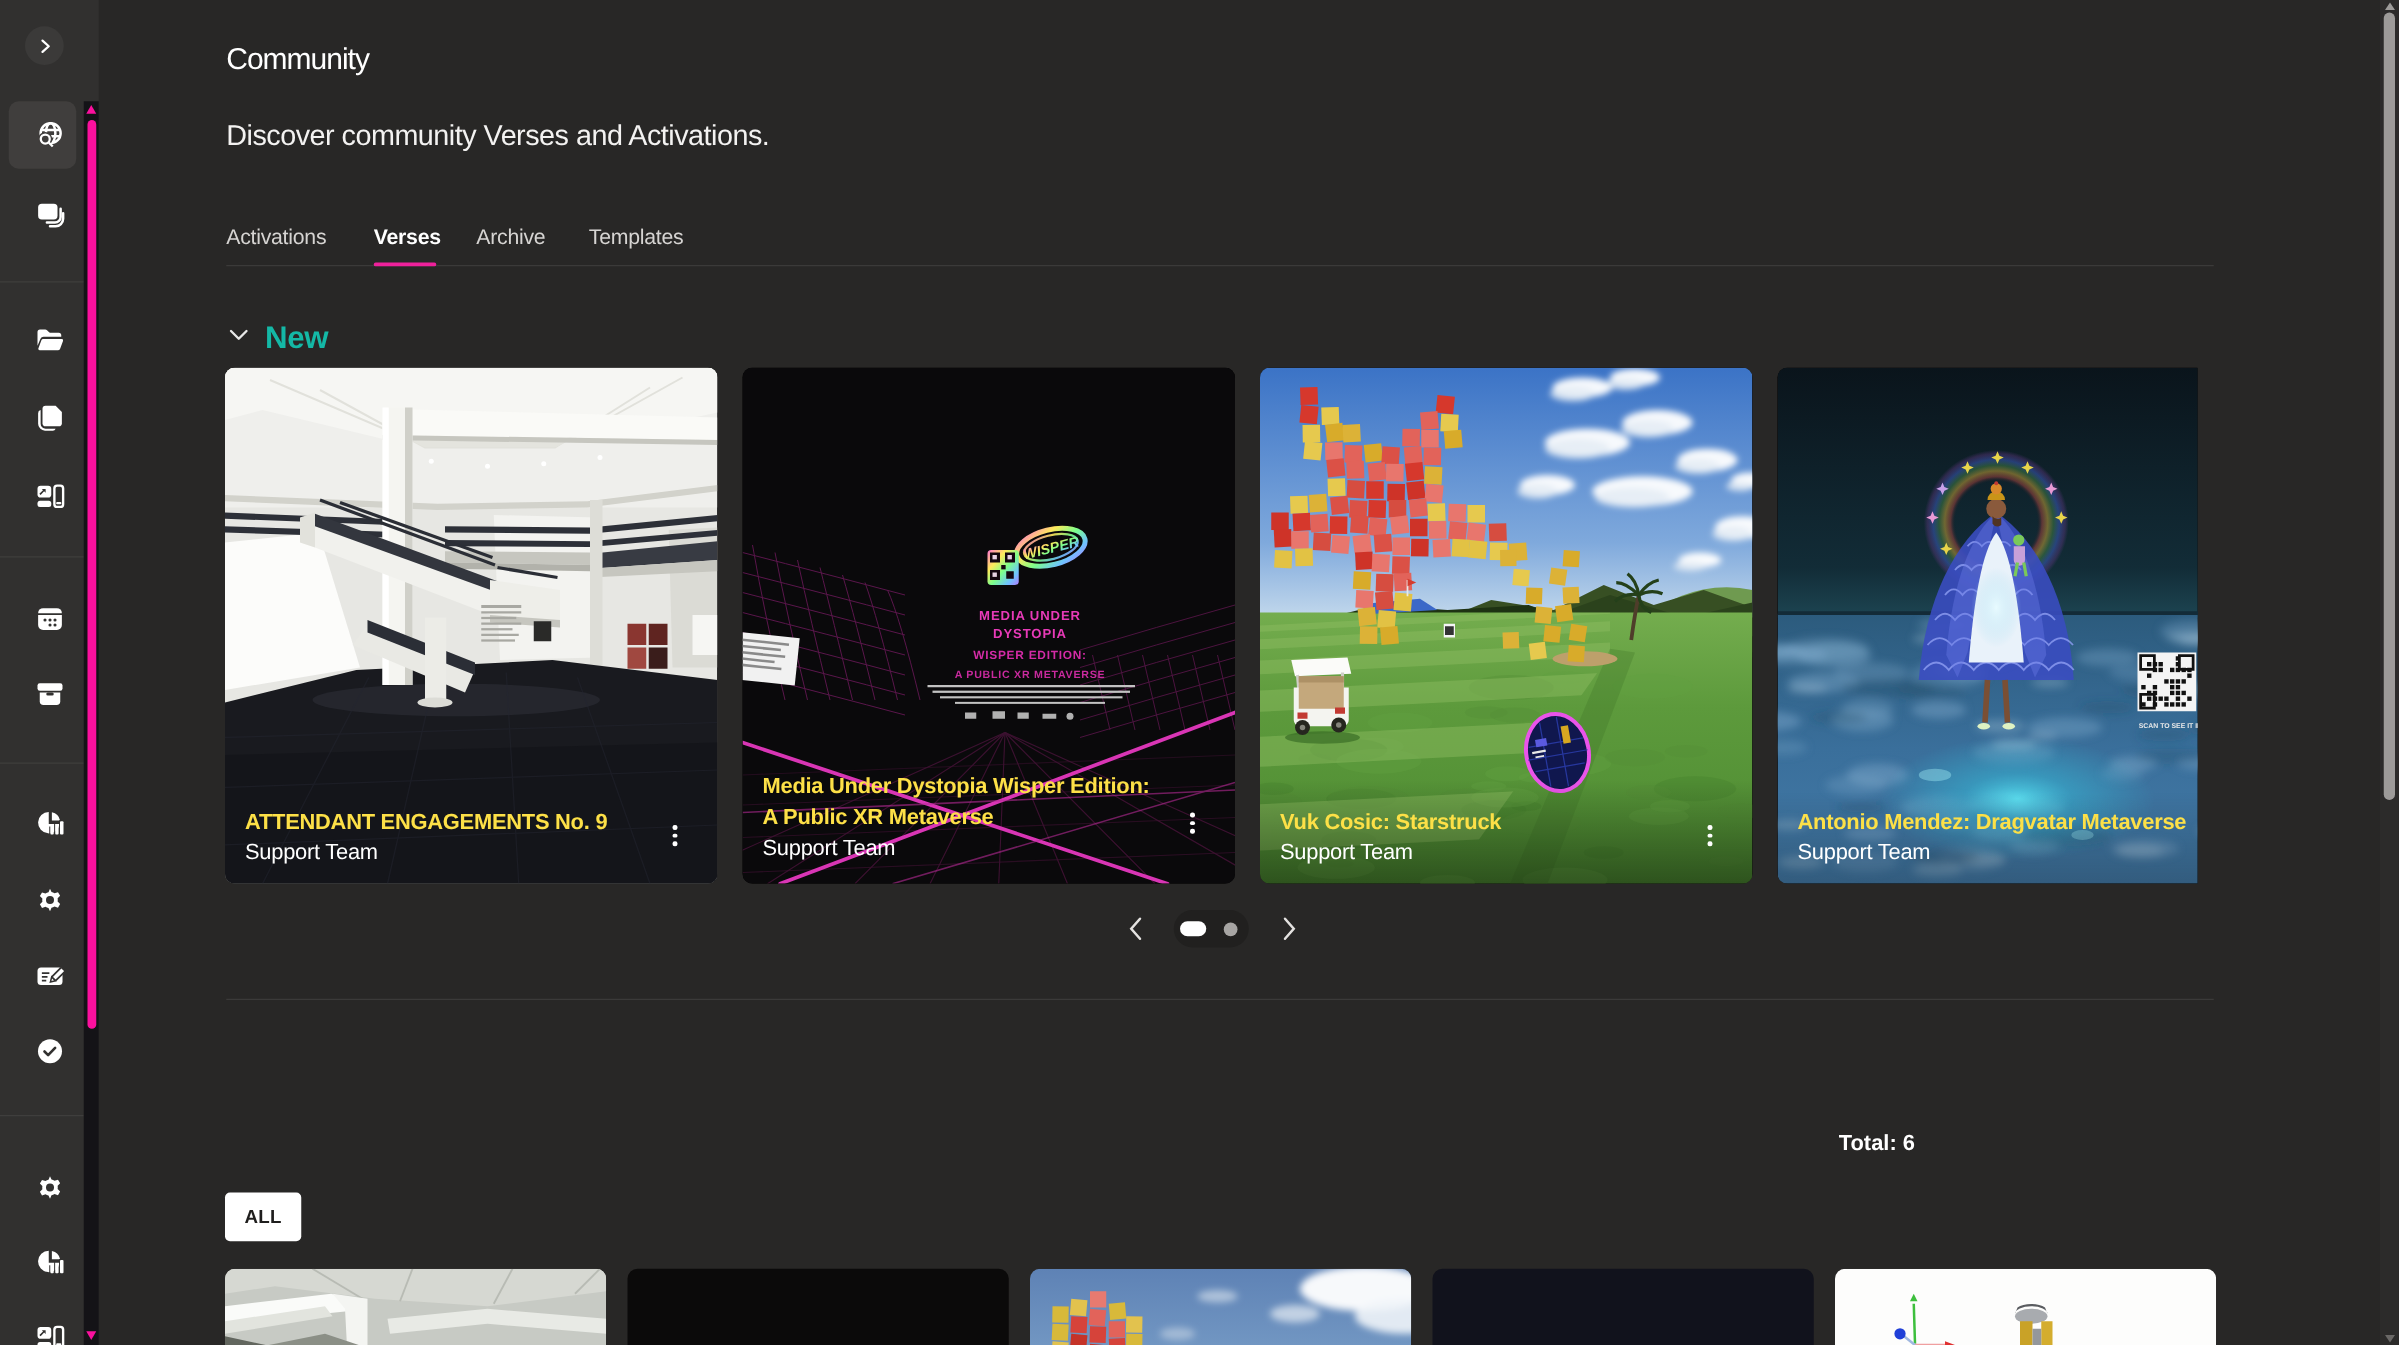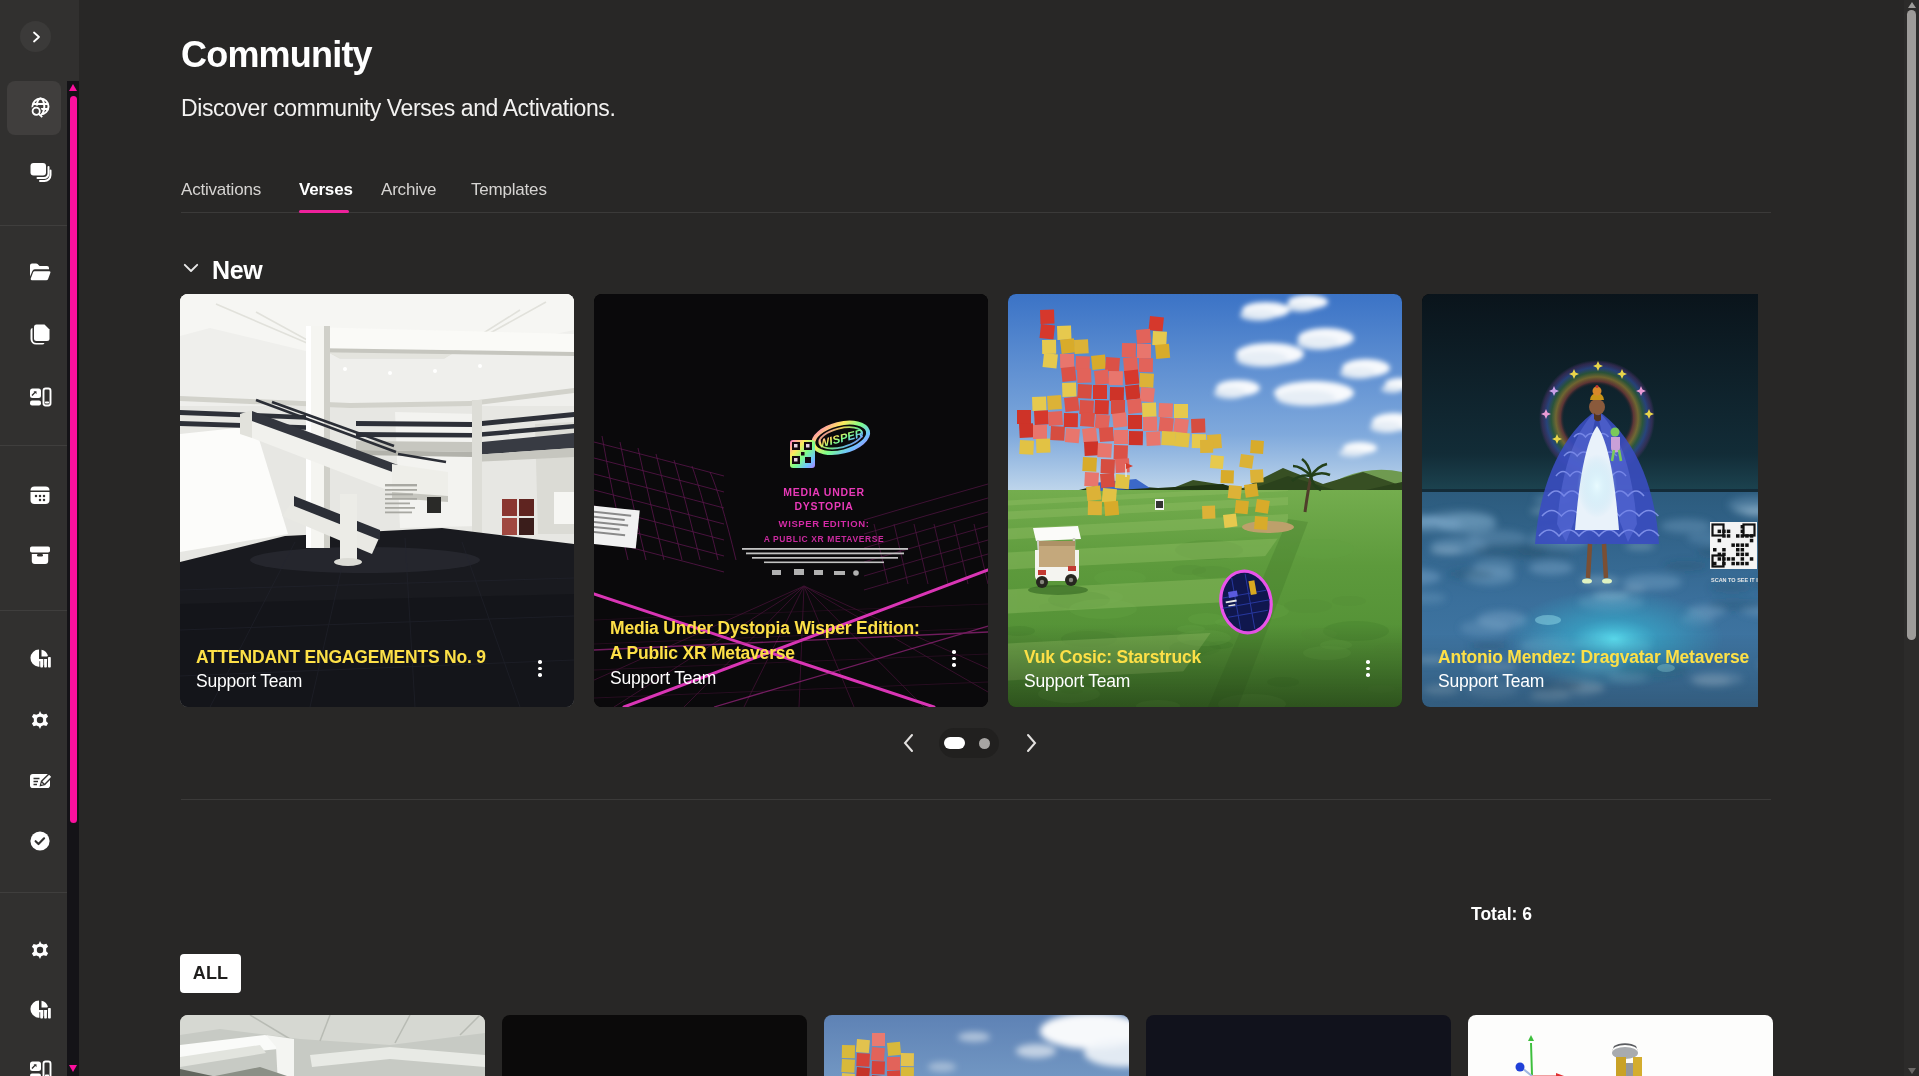--- a/index.html
+++ b/index.html
@@ -7,46 +7,46 @@
 #sidebar{position:absolute;left:0;top:0;width:79px;height:1076px;background:#31302f;}
 #sidebar .sep{position:absolute;left:0;width:67px;height:1px;background:#3f3e3d;}
 .icnbtn{position:absolute;left:28px;width:24px;height:24px;}
 #railtrack{position:absolute;left:67px;top:81px;width:12px;height:995px;background:#141317;}
 #railthumb{position:absolute;left:2.5px;top:15px;width:7px;height:727px;border-radius:4px;background:#fb109e;}
 .ptri{position:absolute;left:2px;width:0;height:0;border-left:4px solid transparent;border-right:4px solid transparent;}
 #circbtn{position:absolute;left:20px;top:21px;width:31px;height:31px;border-radius:50%;background:#3b3a39;}
 #hibox{position:absolute;left:7px;top:81px;width:54px;height:54px;border-radius:8px;background:#403e3d;}
 
 #main{position:absolute;left:79px;top:0;width:1825px;height:1076px;}
-h1{position:absolute;left:102px;top:34px;font-size:36px;letter-spacing:-0.8px;color:#fff;font-weight:bold;}
+h1{position:absolute;left:102px;top:34px;font-size:24px;letter-spacing:-0.8px;color:#fff;font-weight:normal;}
 #subt{position:absolute;left:102px;top:95px;font-size:23px;letter-spacing:-0.4px;color:#f3f2f1;}
 #tabs{position:absolute;left:102px;top:177px;width:1590px;height:36px;border-bottom:1px solid #3b3a39;}
 .tab{position:absolute;top:3px;font-size:17px;letter-spacing:-0.2px;color:#d6d4d2;}
 .tab.act{color:#fff;font-weight:bold;}
 #tabline{position:absolute;left:118px;top:33px;width:50px;height:3px;background:#ee219b;border-radius:2px;}
 #newrow{position:absolute;left:102px;top:252px;}
-#newtxt{position:absolute;left:31px;top:4px;font-size:25px;font-weight:bold;color:#ffffff;letter-spacing:-0.3px;}
+#newtxt{position:absolute;left:31px;top:4px;font-size:25px;font-weight:bold;color:#14b8a6;letter-spacing:-0.3px;}
 #carous{position:absolute;left:101px;top:294px;width:1578px;height:413px;overflow:hidden;}
 .card{position:absolute;top:0;width:394px;height:413px;border-radius:8px;overflow:hidden;background:#000;}
 .card svg{position:absolute;left:0;top:0;}
 .ctit{position:absolute;left:16px;color:#fde047;font-size:17.5px;font-weight:bold;letter-spacing:-0.2px;line-height:25px;}
 .csub{position:absolute;left:16px;color:#fff;font-size:17.5px;letter-spacing:-0.2px;}
 .kebab{position:absolute;left:355px;width:10px;}
 .kebab i{display:block;width:3.6px;height:3.6px;border-radius:50%;background:#fff;margin:0 auto 3.1px;}
 
 #ctr{position:absolute;left:0;top:727px;width:1825px;height:34px;}
 #pillbox{position:absolute;left:860px;top:1px;width:60px;height:30px;border-radius:15px;background:#21201f;}
 #pillact{position:absolute;left:5px;top:9px;width:21px;height:12px;border-radius:6px;background:#fff;}
 #pilldot{position:absolute;left:40px;top:9.5px;width:11px;height:11px;border-radius:50%;background:#a7a5a3;}
 #hr2{position:absolute;left:102px;top:799px;width:1590px;height:1px;background:#3b3a39;}
 #search{position:absolute;left:101px;top:840px;width:1591px;height:38px;border-radius:6px;background:#3d3c3b;}
 #search span{position:absolute;left:45px;top:9px;font-size:16px;color:#a8a6a4;}
 #total{position:absolute;left:1392px;top:904px;width:300px;text-align:left;font-size:17.5px;font-weight:bold;color:#fff;}
 #allbtn{position:absolute;left:101px;top:954px;width:61px;height:39px;background:#fff;border-radius:4px;color:#1f1e1d;
-  font-size:18px;font-weight:bold;text-align:center;line-height:39px;letter-spacing:0.2px;}
+  font-size:15px;font-weight:bold;text-align:center;line-height:39px;letter-spacing:0.2px;}
 .thumb{position:absolute;top:1015px;width:305px;height:70px;border-radius:8px;overflow:hidden;}
 
 #rsb{position:absolute;left:1904px;top:0;width:15px;height:1076px;background:#2c2b2a;}
 #rsbthumb{position:absolute;left:3px;top:10px;width:9px;height:630px;border-radius:4.5px;background:#9d9b99;}
 .gtri{position:absolute;left:3.5px;width:0;height:0;border-left:4px solid transparent;border-right:4px solid transparent;}
 </style></head><body>
 <div id="sidebar">
     <div id="circbtn">
       <svg width="16" height="16" viewBox="0 0 16 16" style="position:absolute;left:7.5px;top:7.5px;">
         <path d="M6 3.5 l5 4.5 -5 4.5" fill="none" stroke="#fff" stroke-width="1.8" stroke-linecap="round" stroke-linejoin="round"></path>

